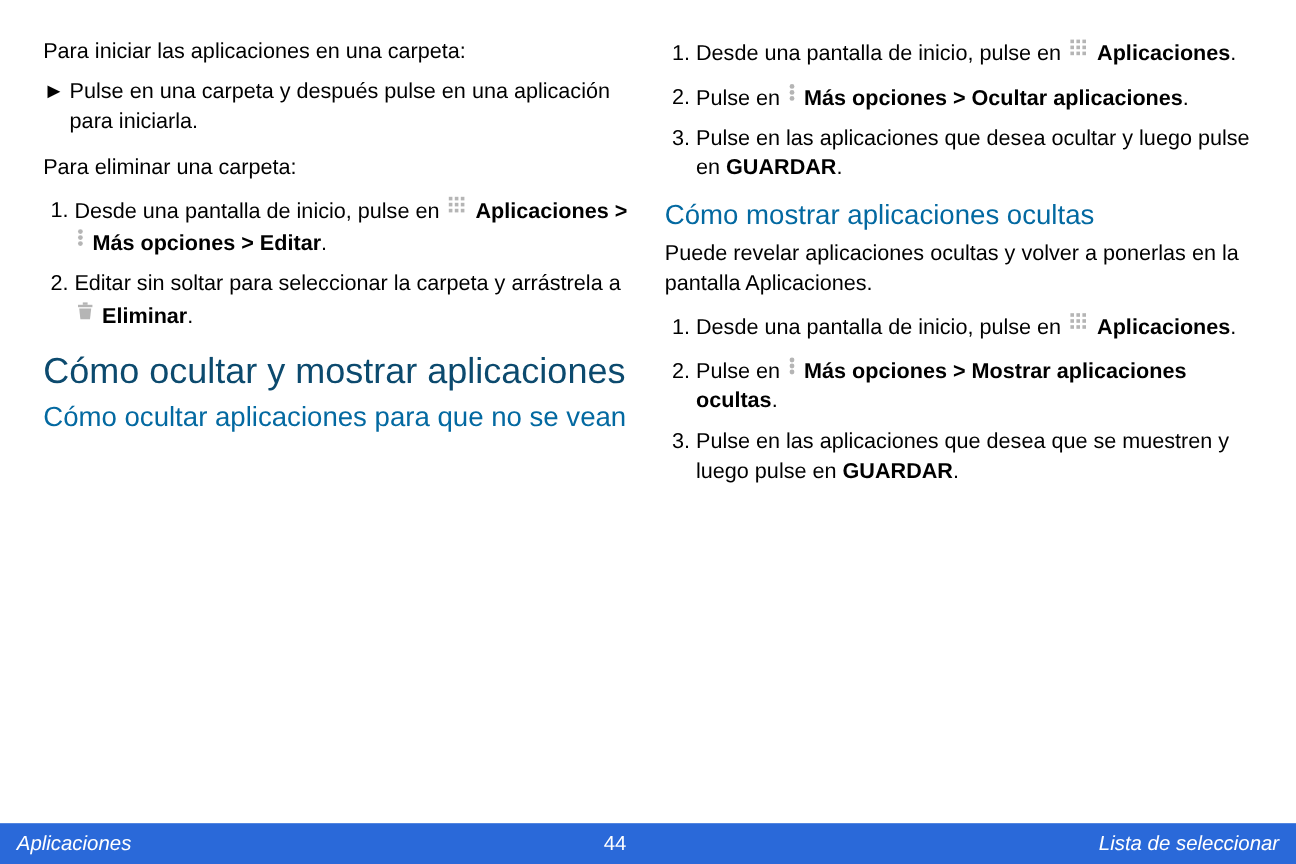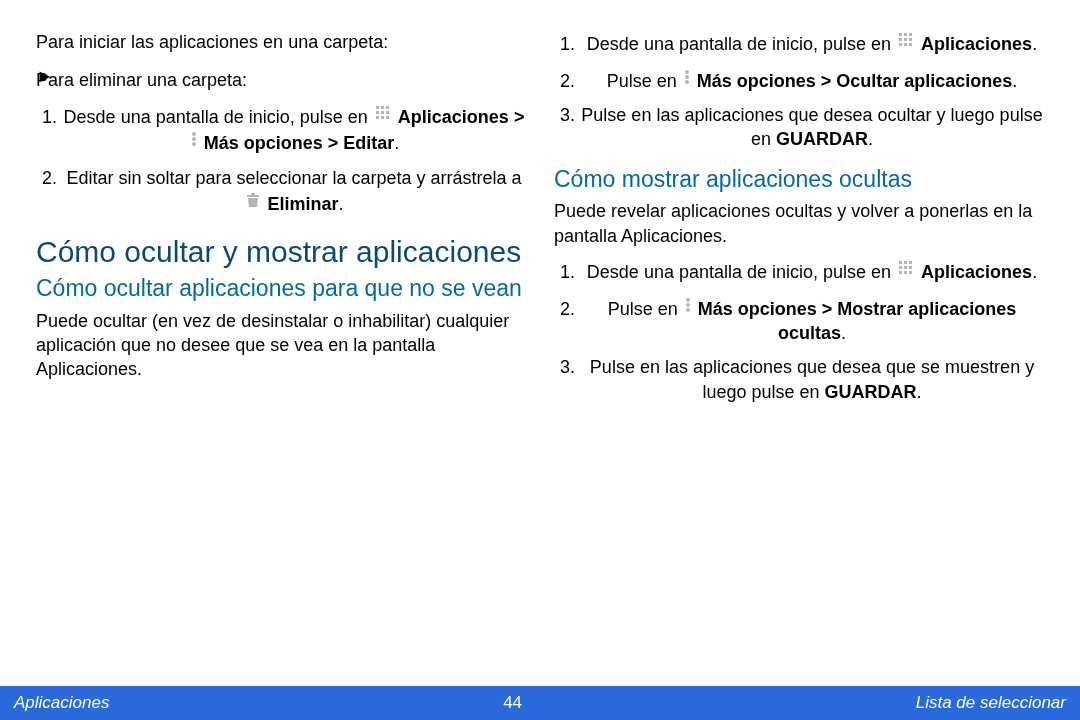--- a/index.html
+++ b/index.html
@@ -32,21 +32,20 @@
     flex: 1;
     min-width: 0;
   }
   p, li {
     line-height: 1.35;
     margin: 0 0 10px 0;
   }
   ol {
     padding-left: 26px;
     margin: 0 0 14px 0;
-    text-align: center;
   }
   ol li {
     margin-bottom: 10px;
   }
   .arrow-list {
     margin: 0 0 14px 0;
     padding-left: 22px;
   }
   .arrow-list .arrow-item {
     position: relative;
@@ -101,20 +100,21 @@
 <div class="page">
   <div class="content">
 
     <div class="col">
 
       <p>Para iniciar las aplicaciones en una carpeta:</p>
 
       <div class="arrow-list">
         <div class="arrow-item">
           <span class="arrow-prefix">►</span>
+          <span>Pulse en una carpeta y después pulse en una aplicación para iniciarla.</span>
         </div>
       </div>
 
       <p>Para eliminar una carpeta:</p>
 
       <ol>
         <li>
           <span>Desde una pantalla de inicio, pulse en </span>
           <span class="inline-icon">
             <svg width="16" height="16" viewBox="0 0 16 16">
@@ -156,21 +156,20 @@
             </svg>
           </span>
           <span class="bold">Eliminar</span><span>.</span>
         </li>
       </ol>
 
       <h1 class="section">Cómo ocultar y mostrar aplicaciones</h1>
 
       <h2 class="sub">Cómo ocultar aplicaciones para que no se vean</h2>
 
-      <p>Puede ocultar (en vez de desinstalar o inhabilitar) cualquier aplicación que no desee que se vea en la pantalla Aplicaciones.</p>
 
     </div>
 
     <div class="col">
 
       <ol>
         <li>
           <span>Desde una pantalla de inicio, pulse en </span>
           <span class="inline-icon">
             <svg width="16" height="16" viewBox="0 0 16 16">

